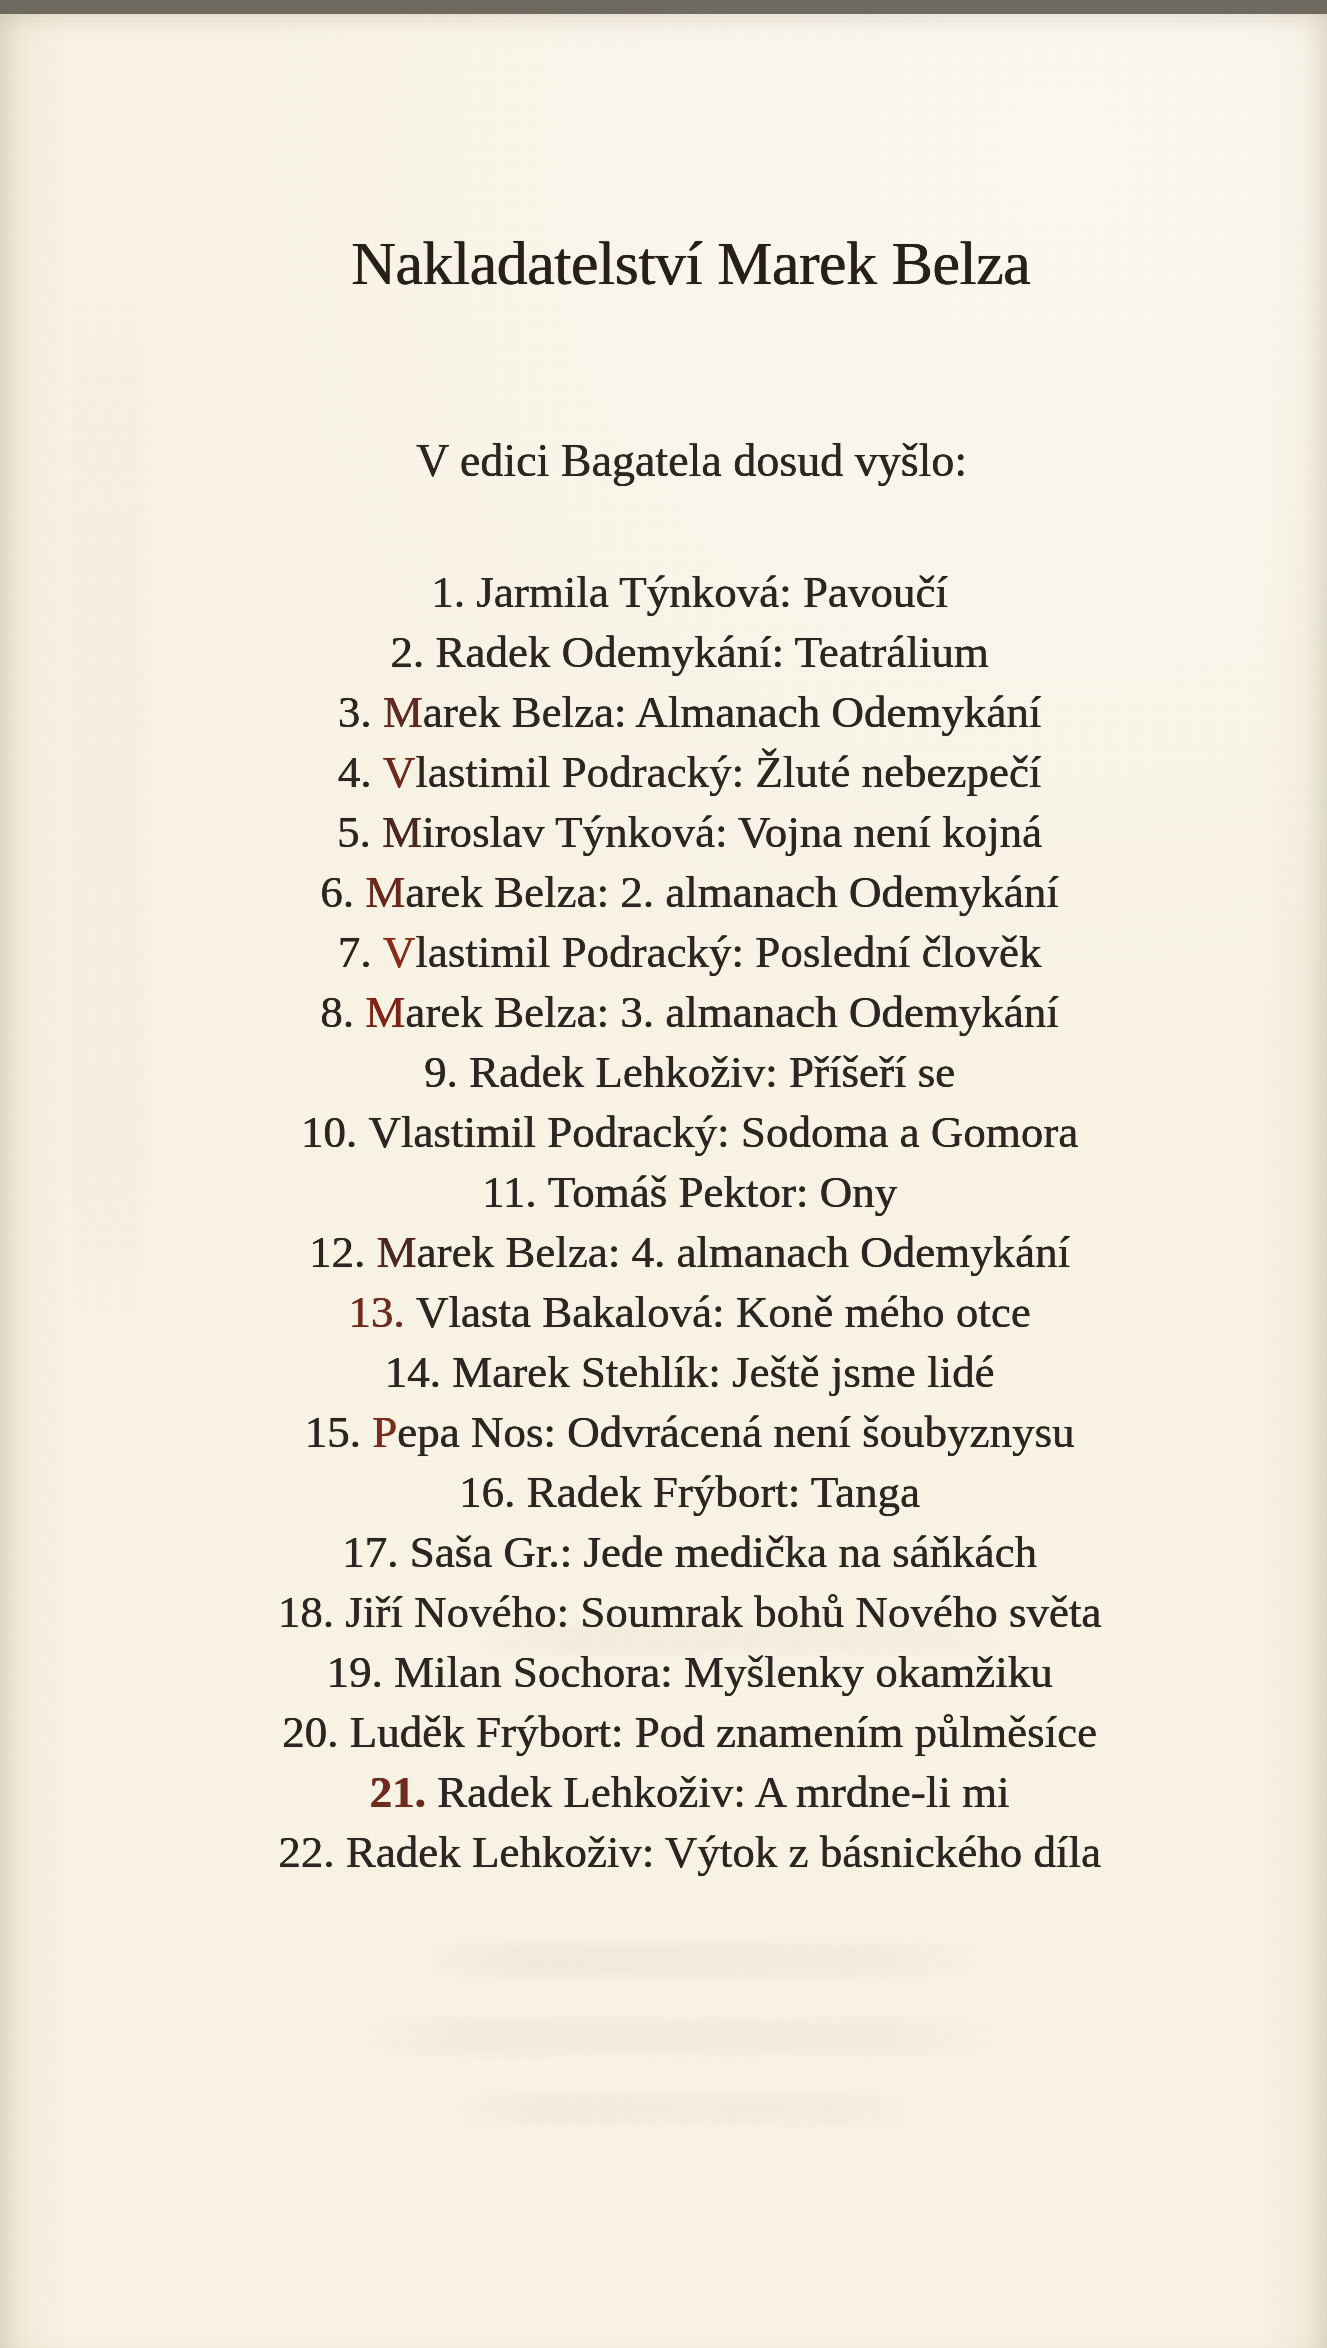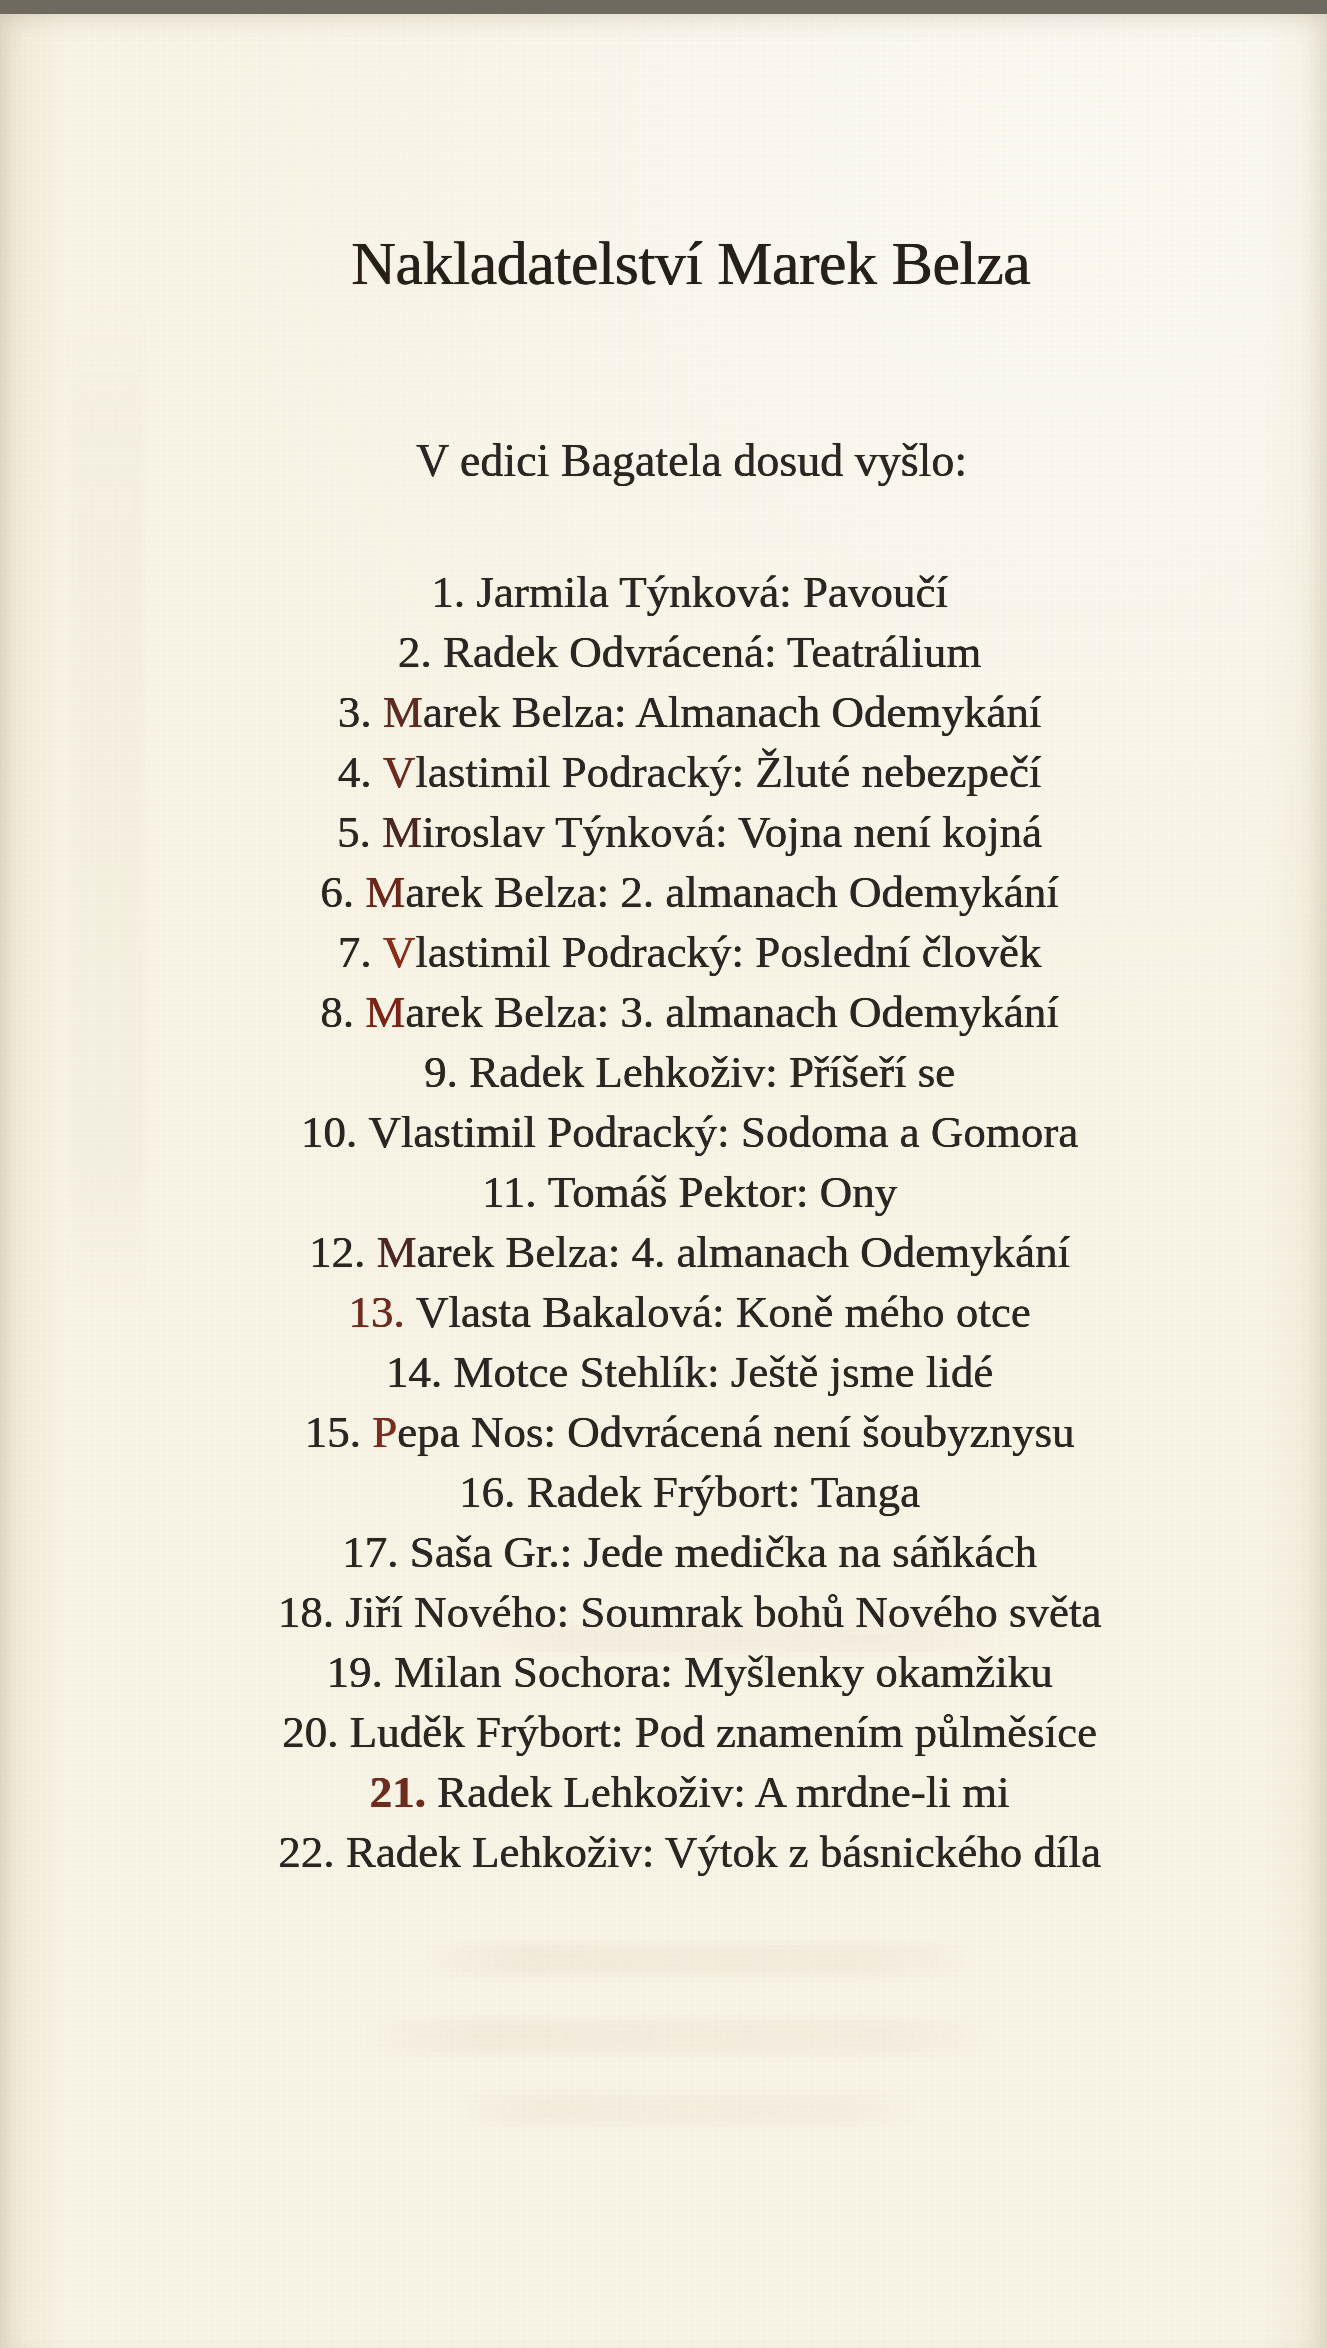--- a/index.html
+++ b/index.html
@@ -82,33 +82,33 @@
   <div class="ghost g2"></div>
   <div class="ghost g3"></div>
   <div class="ghost g4"></div>
 
   <div class="title"><span class="title-cap">N</span>akladatelství Marek Belza</div>
 
   <div class="subtitle">V edici Bagatela dosud vyšlo:</div>
 
   <div class="list">
       <div class="item"><span>1.&nbsp;</span><span>J</span><span>armila Týnková: Pavoučí</span></div>
-      <div class="item"><span>2.&nbsp;</span><span>R</span><span>adek Odvrácená: Teatrálium</span></div>
+      <div class="item"><span>2.&nbsp;</span><span>R</span><span>adek Odemykání: Teatrálium</span></div>
       <div class="item"><span>3.&nbsp;</span><span style="color: rgb(94, 42, 33);">M</span><span>arek Belza: Almanach Odemykání</span></div>
       <div class="item"><span>4.&nbsp;</span><span style="color: rgb(111, 42, 28);">V</span><span>lastimil Podracký: Žluté nebezpečí</span></div>
       <div class="item"><span>5.&nbsp;</span><span style="color: rgb(76, 39, 33);">M</span><span>iroslav Týnková: Vojna není kojná</span></div>
       <div class="item"><span>6.&nbsp;</span><span style="color: rgb(107, 40, 26);">M</span><span>arek Belza: 2. almanach Odemykání</span></div>
       <div class="item"><span>7.&nbsp;</span><span style="color: rgb(138, 44, 26);">V</span><span>lastimil Podracký: Poslední člověk</span></div>
       <div class="item"><span>8.&nbsp;</span><span style="color: rgb(125, 36, 22);">M</span><span>arek Belza: 3. almanach Odemykání</span></div>
       <div class="item"><span>9.&nbsp;</span><span>R</span><span>adek Lehkoživ: Příšeří se</span></div>
       <div class="item"><span>10.&nbsp;</span><span>V</span><span>lastimil Podracký: Sodoma a Gomora</span></div>
       <div class="item"><span>11.&nbsp;</span><span>T</span><span>omáš Pektor: Ony</span></div>
       <div class="item"><span>12.&nbsp;</span><span style="color: rgb(78, 38, 32);">M</span><span>arek Belza: 4. almanach Odemykání</span></div>
       <div class="item"><span style="color: rgb(111, 44, 30);">13.&nbsp;</span><span>V</span><span>lasta Bakalová: Koně mého otce</span></div>
-      <div class="item"><span>14.&nbsp;</span><span>M</span><span>otce Stehlík: Ještě jsme lidé</span></div>
+      <div class="item"><span>14.&nbsp;</span><span>M</span><span>arek Stehlík: Ještě jsme lidé</span></div>
       <div class="item"><span>15.&nbsp;</span><span style="color: rgb(124, 44, 28);">P</span><span>epa Nos: Odvrácená není šoubyznysu</span></div>
       <div class="item"><span>16.&nbsp;</span><span>R</span><span>adek Frýbort: Tanga</span></div>
       <div class="item"><span>17.&nbsp;</span><span>S</span><span>aša Gr.: Jede medička na sáňkách</span></div>
       <div class="item"><span>18.&nbsp;</span><span>J</span><span>iří Nového: Soumrak bohů Nového světa</span></div>
       <div class="item"><span>19.&nbsp;</span><span>M</span><span>ilan Sochora: Myšlenky okamžiku</span></div>
       <div class="item"><span>20.&nbsp;</span><span>L</span><span>uděk Frýbort: Pod znamením půlměsíce</span></div>
       <div class="item"><span style="color: rgb(111, 44, 30); font-weight: bold;">21.&nbsp;</span><span>R</span><span>adek Lehkoživ: A mrdne-li mi</span></div>
       <div class="item"><span>22.&nbsp;</span><span>R</span><span>adek Lehkoživ: Výtok z básnického díla</span></div>
     </div>
 </div>

